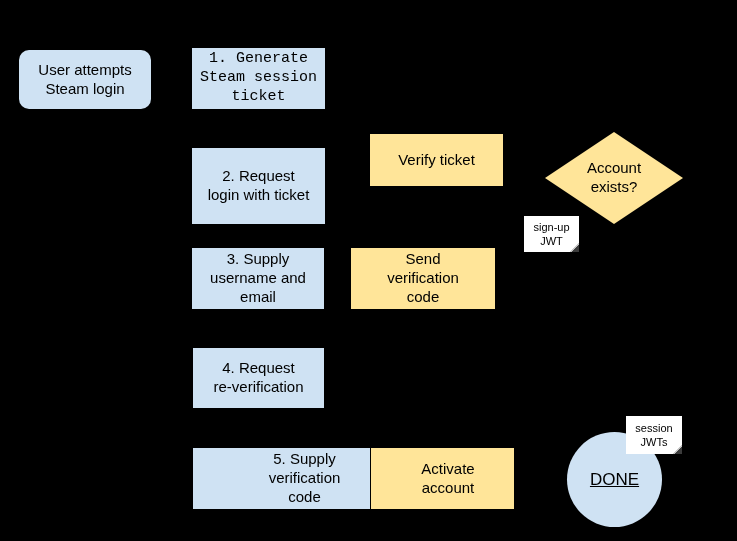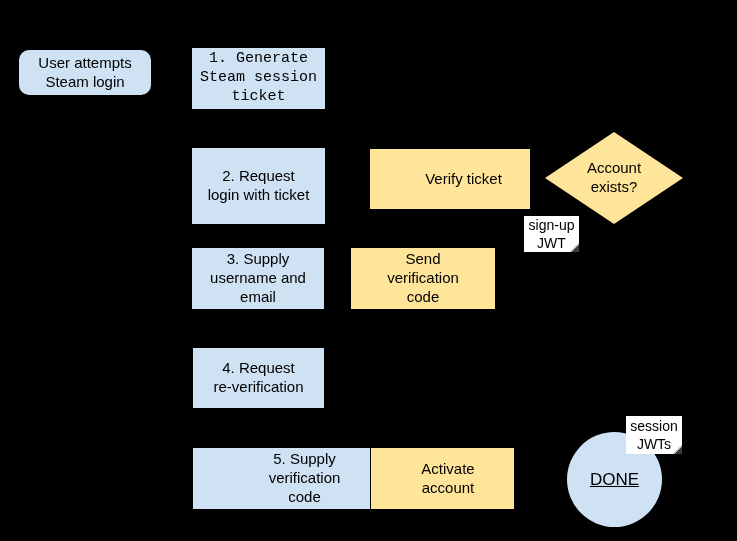--- a/index.html
+++ b/index.html
@@ -31,46 +31,46 @@
   .process {
     background: var(--node-fill, #cfe2f3);
   }
   .action {
     background: var(--action-fill, #ffe599);
   }
   .rounded {
     border-radius: 10px;
   }
   
-  #start   { left: 19px;  top: 50px;  width: 132px; height: 45px; justify-content: center; }
+  #start   { left: 19px;  top: 50px;  width: 132px; height: 59px; justify-content: center; }
   #step1   { left: 192px; top: 48px;  width: 133px; height: 61px; font-family: Liberation Mono, monospace; }
   #step2   { left: 192px; top: 148px; width: 133px; height: 76px; }
   #step3   { left: 192px; top: 248px; width: 132px; height: 61px; }
   #step4   { left: 193px; top: 348px; width: 131px; height: 60px; }
   #step5   { left: 193px; top: 448px; width: 131px; height: 61px; padding-left: 46px; }
-  #verify  { left: 370px; top: 149px; width: 133px; height: 60px; padding-left: 27px; }
+  #verify  { left: 370px; top: 134px; width: 133px; height: 52px; }
   #send    { left: 351px; top: 248px; width: 144px; height: 61px; }
   #activate{ left: 371px; top: 448px; width: 132px; height: 61px; padding-left: 11px; }
   #decision{
     left: 545px; top: 132px; width: 138px; height: 92px;
     background: var(--action-fill, #ffe599);
     clip-path: polygon(50% 0%, 100% 50%, 50% 100%, 0% 50%);
   }
   #done {
     left: 567px; top: 432px; width: 95px; height: 95px;
     background: var(--node-fill, #cfe2f3);
     border-radius: 50%;
     font-size: 17px;
     z-index: 1;
     text-decoration: underline;
   }
   .note {
     position: absolute;
     background: var(--note-fill, #ffffff);
-    font-size: 14px;
+    font-size: 11px;
     line-height: 1.3;
     z-index: 2;
   }
   #note-signup  { left: 524px; top: 216px; width: 55px; height: 36px; }
   #note-session { left: 626px; top: 416px; width: 56px; height: 38px; justify-content: center; }
   .fold {
     position: absolute;
     right: 0;
     bottom: 0;
     width: 9px;

